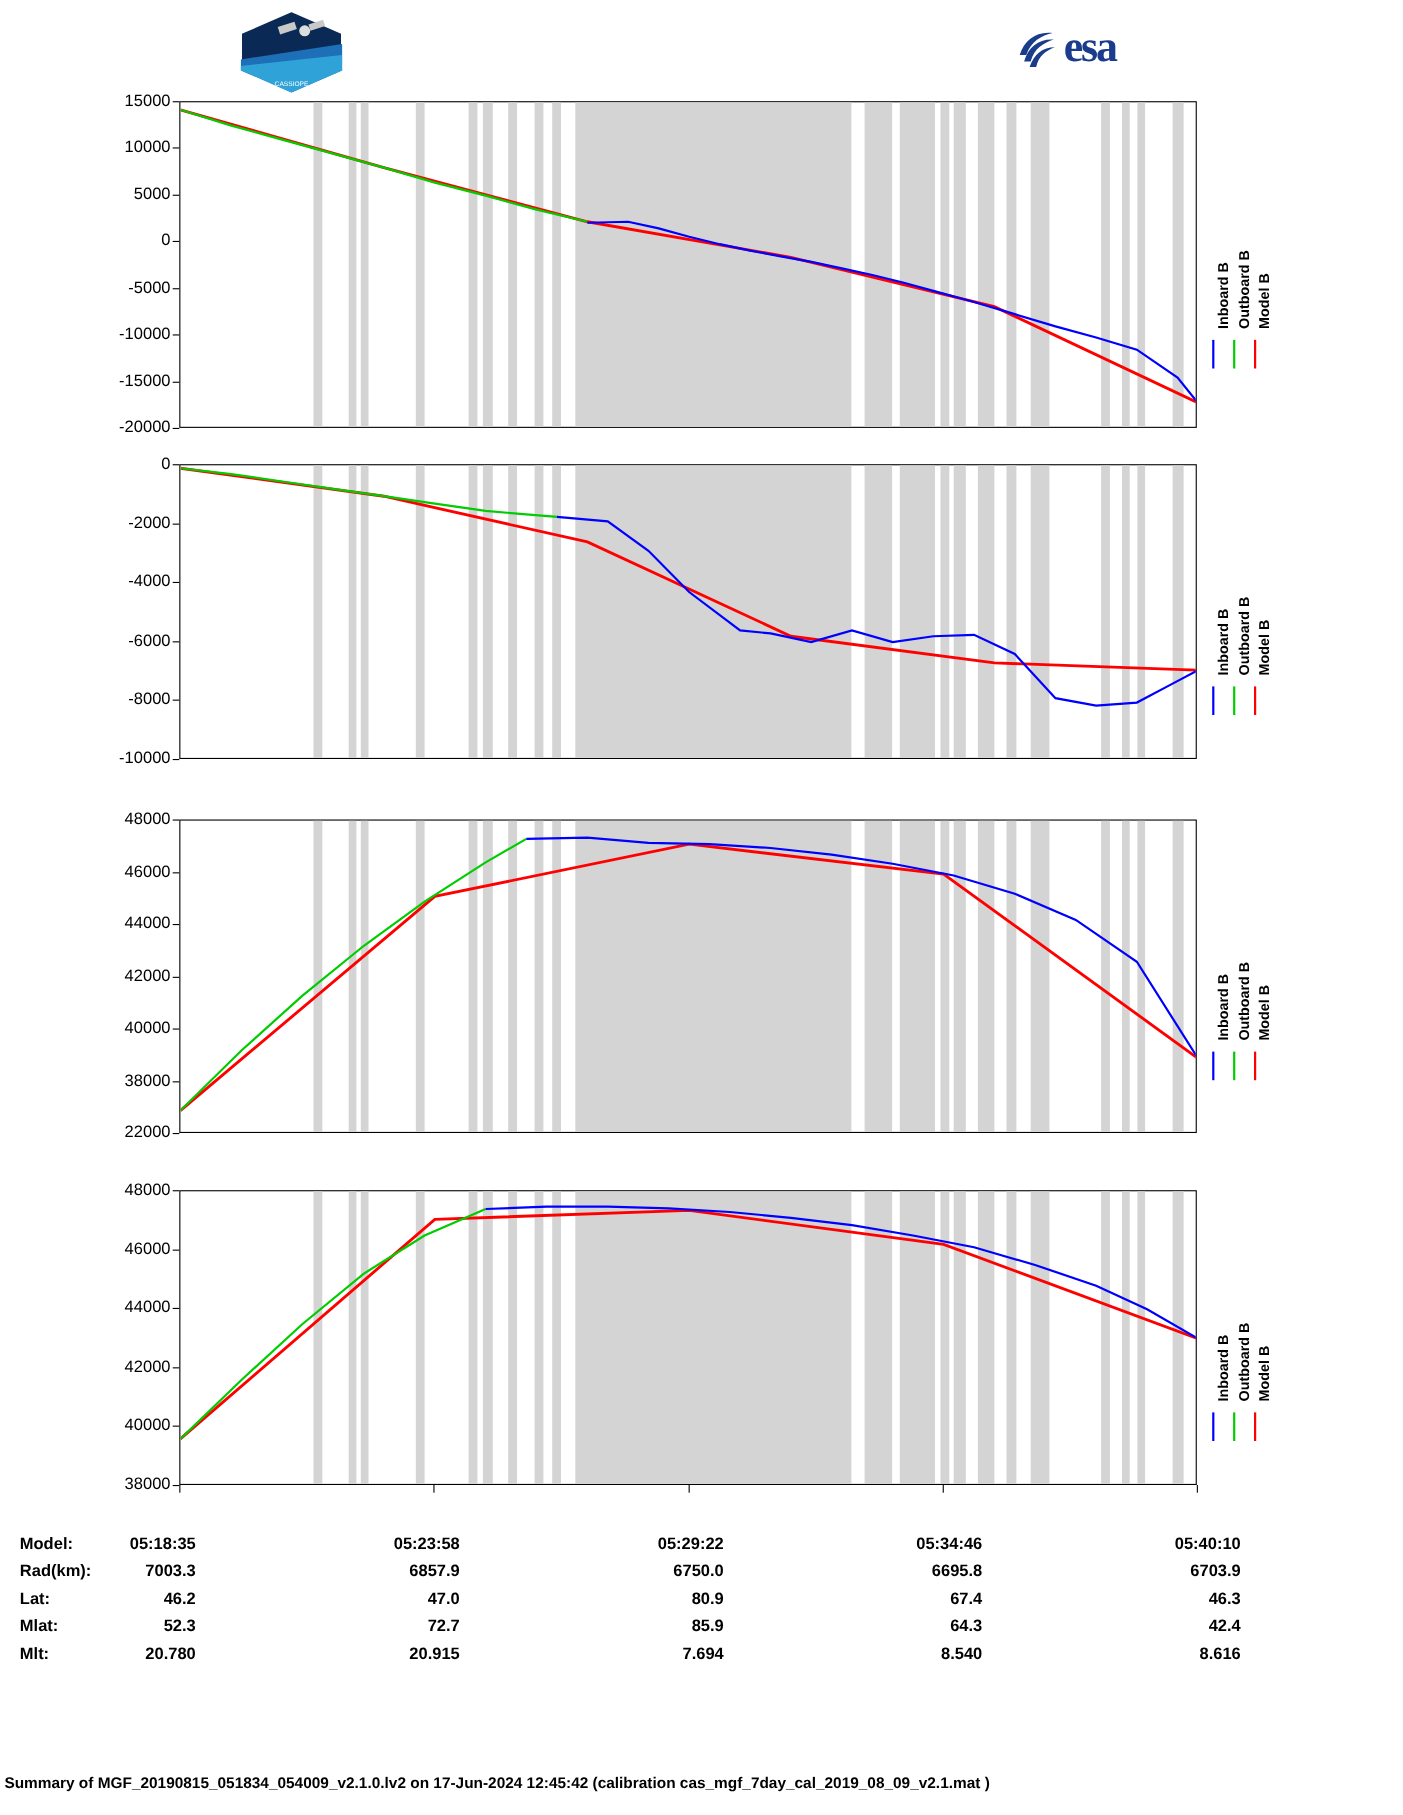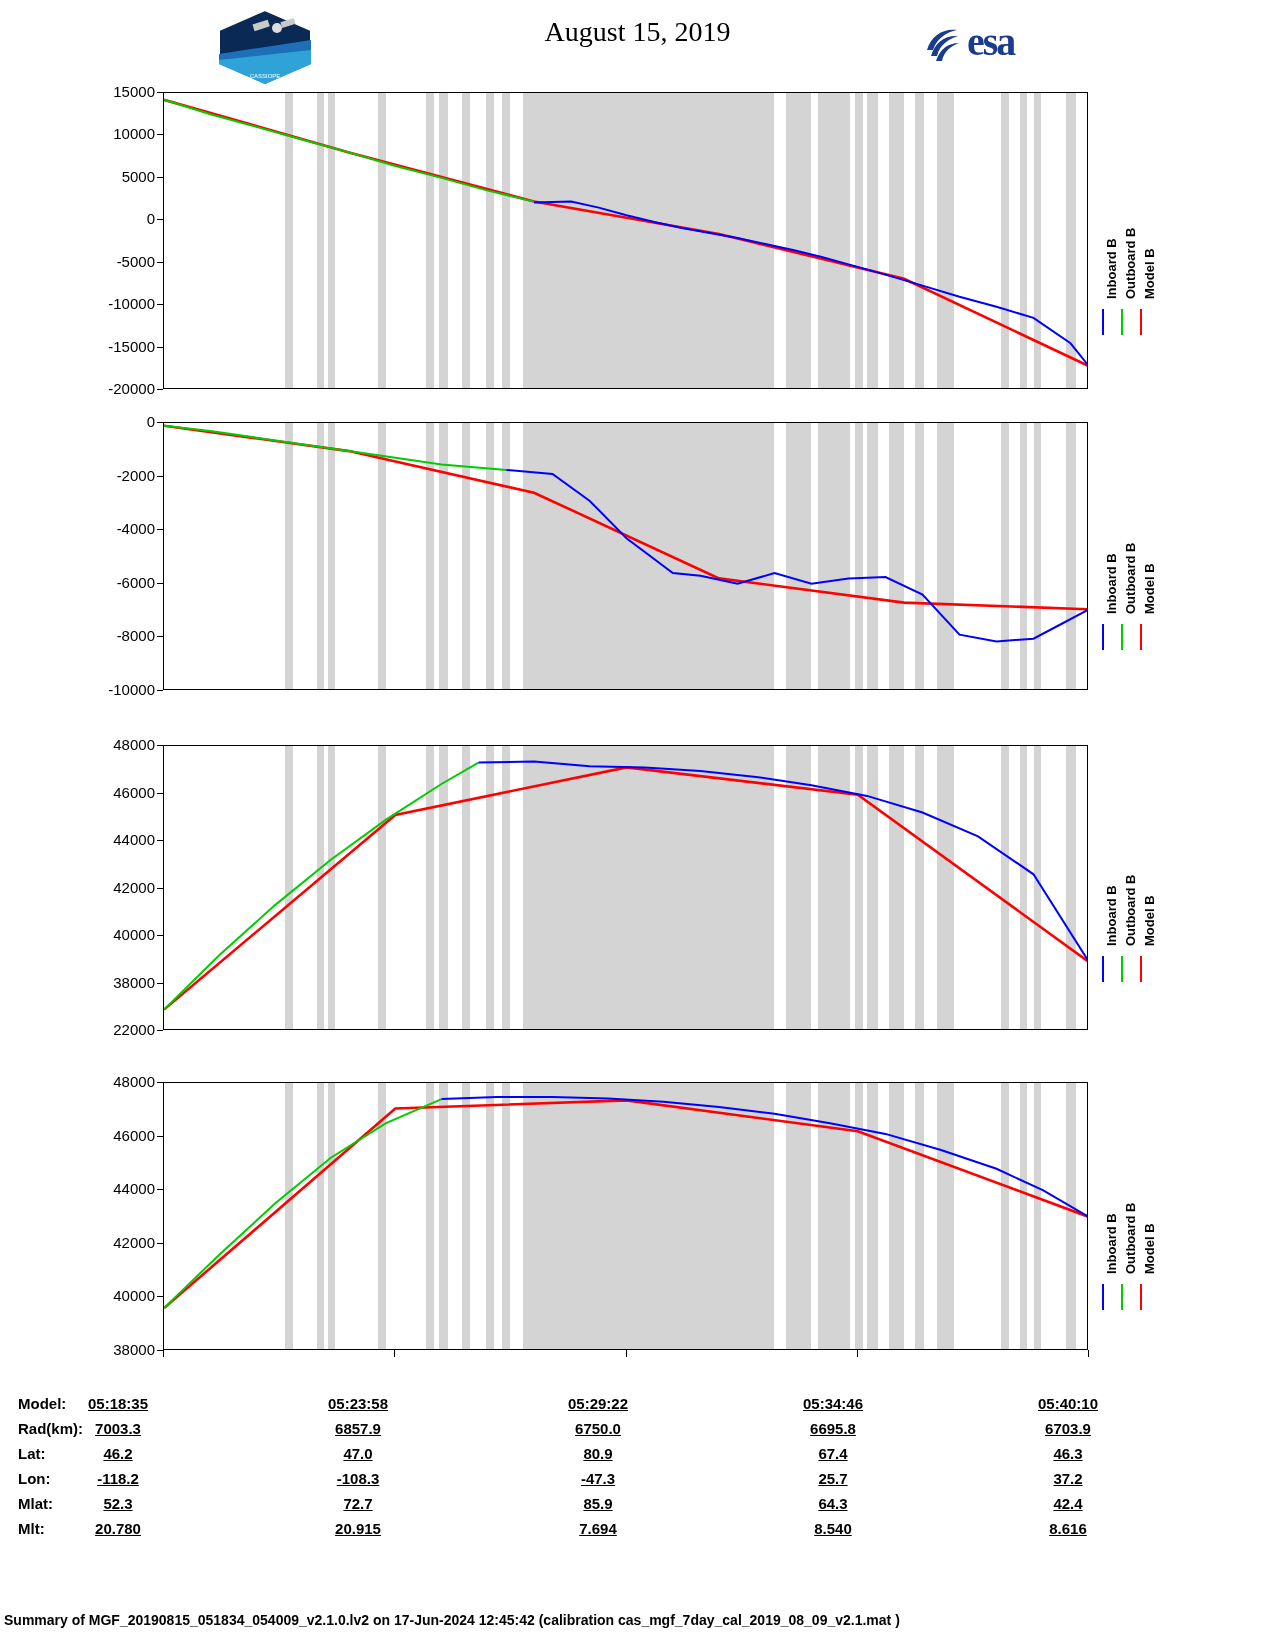--- a/index.html
+++ b/index.html
@@ -16,28 +16,27 @@
   .shade{position:absolute;top:0;bottom:0;background:#d4d4d4;}
   svg.trace{position:absolute;left:0;top:0;}
   .ytick{position:absolute;right:0;font-size:15px;color:#000;text-align:right;white-space:nowrap;}
   .legend{position:absolute;font-size:13px;font-weight:bold;color:#000;}
   .legend span{position:absolute;transform-origin:0 0;transform:rotate(-90deg);white-space:nowrap;}
   .legline{position:absolute;width:2px;height:26px;}
 
   .table{position:absolute;left:18px;top:1395px;width:1160px;font-size:15px;font-weight:bold;color:#000;}
   .trow{position:relative;height:25px;}
   .tlabel{position:absolute;left:0;top:0;}
-  .tval{position:absolute;top:0;text-align:center;width:120px;text-decoration:underline;}
+  .tval{position:absolute;top:0;text-align:right;width:120px;}
   .footer{position:absolute;left:4px;top:1612px;font-size:14px;font-weight:bold;color:#000;white-space:nowrap;}
 </style>
 </head>
 <body>
 
 <div class="title">
-  <span class="l2">August 15, 2019</span>
 </div>
 
 <div class="logo-left">
   <svg viewBox="0 0 100 78" width="100" height="78">
     <polygon points="50,2 96,22 96,56 50,76 4,56 4,22" fill="#0a2a55" stroke="#ffffff" stroke-width="2"></polygon>
     <path d="M4,46 L96,32 L96,56 L50,76 L4,56 Z" fill="#1d6fb8"></path>
     <path d="M4,52 L96,42 L96,56 L50,76 L4,56 Z" fill="#2fa3d8"></path>
     <circle cx="62" cy="20" r="5" fill="#dddddd"></circle>
     <rect x="38" y="14" width="16" height="7" fill="#c9c9c9" transform="rotate(-18 46 17)"></rect>
     <rect x="66" y="12" width="14" height="6" fill="#c9c9c9" transform="rotate(-18 73 15)"></rect>
@@ -198,28 +197,20 @@
     </div>
     <div class="trow">
       <div class="tlabel">Lat:</div>
       <div class="tval" style="left: 40px;">46.2</div>
       <div class="tval" style="left: 280px;">47.0</div>
       <div class="tval" style="left: 520px;">80.9</div>
       <div class="tval" style="left: 755px;">67.4</div>
       <div class="tval" style="left: 990px;">46.3</div>
     </div>
     <div class="trow">
-      <div class="tlabel">Lon:</div>
-      <div class="tval" style="left: 40px;">-118.2</div>
-      <div class="tval" style="left: 280px;">-108.3</div>
-      <div class="tval" style="left: 520px;">-47.3</div>
-      <div class="tval" style="left: 755px;">25.7</div>
-      <div class="tval" style="left: 990px;">37.2</div>
-    </div>
-    <div class="trow">
       <div class="tlabel">Mlat:</div>
       <div class="tval" style="left: 40px;">52.3</div>
       <div class="tval" style="left: 280px;">72.7</div>
       <div class="tval" style="left: 520px;">85.9</div>
       <div class="tval" style="left: 755px;">64.3</div>
       <div class="tval" style="left: 990px;">42.4</div>
     </div>
     <div class="trow">
       <div class="tlabel">Mlt:</div>
       <div class="tval" style="left: 40px;">20.780</div>

